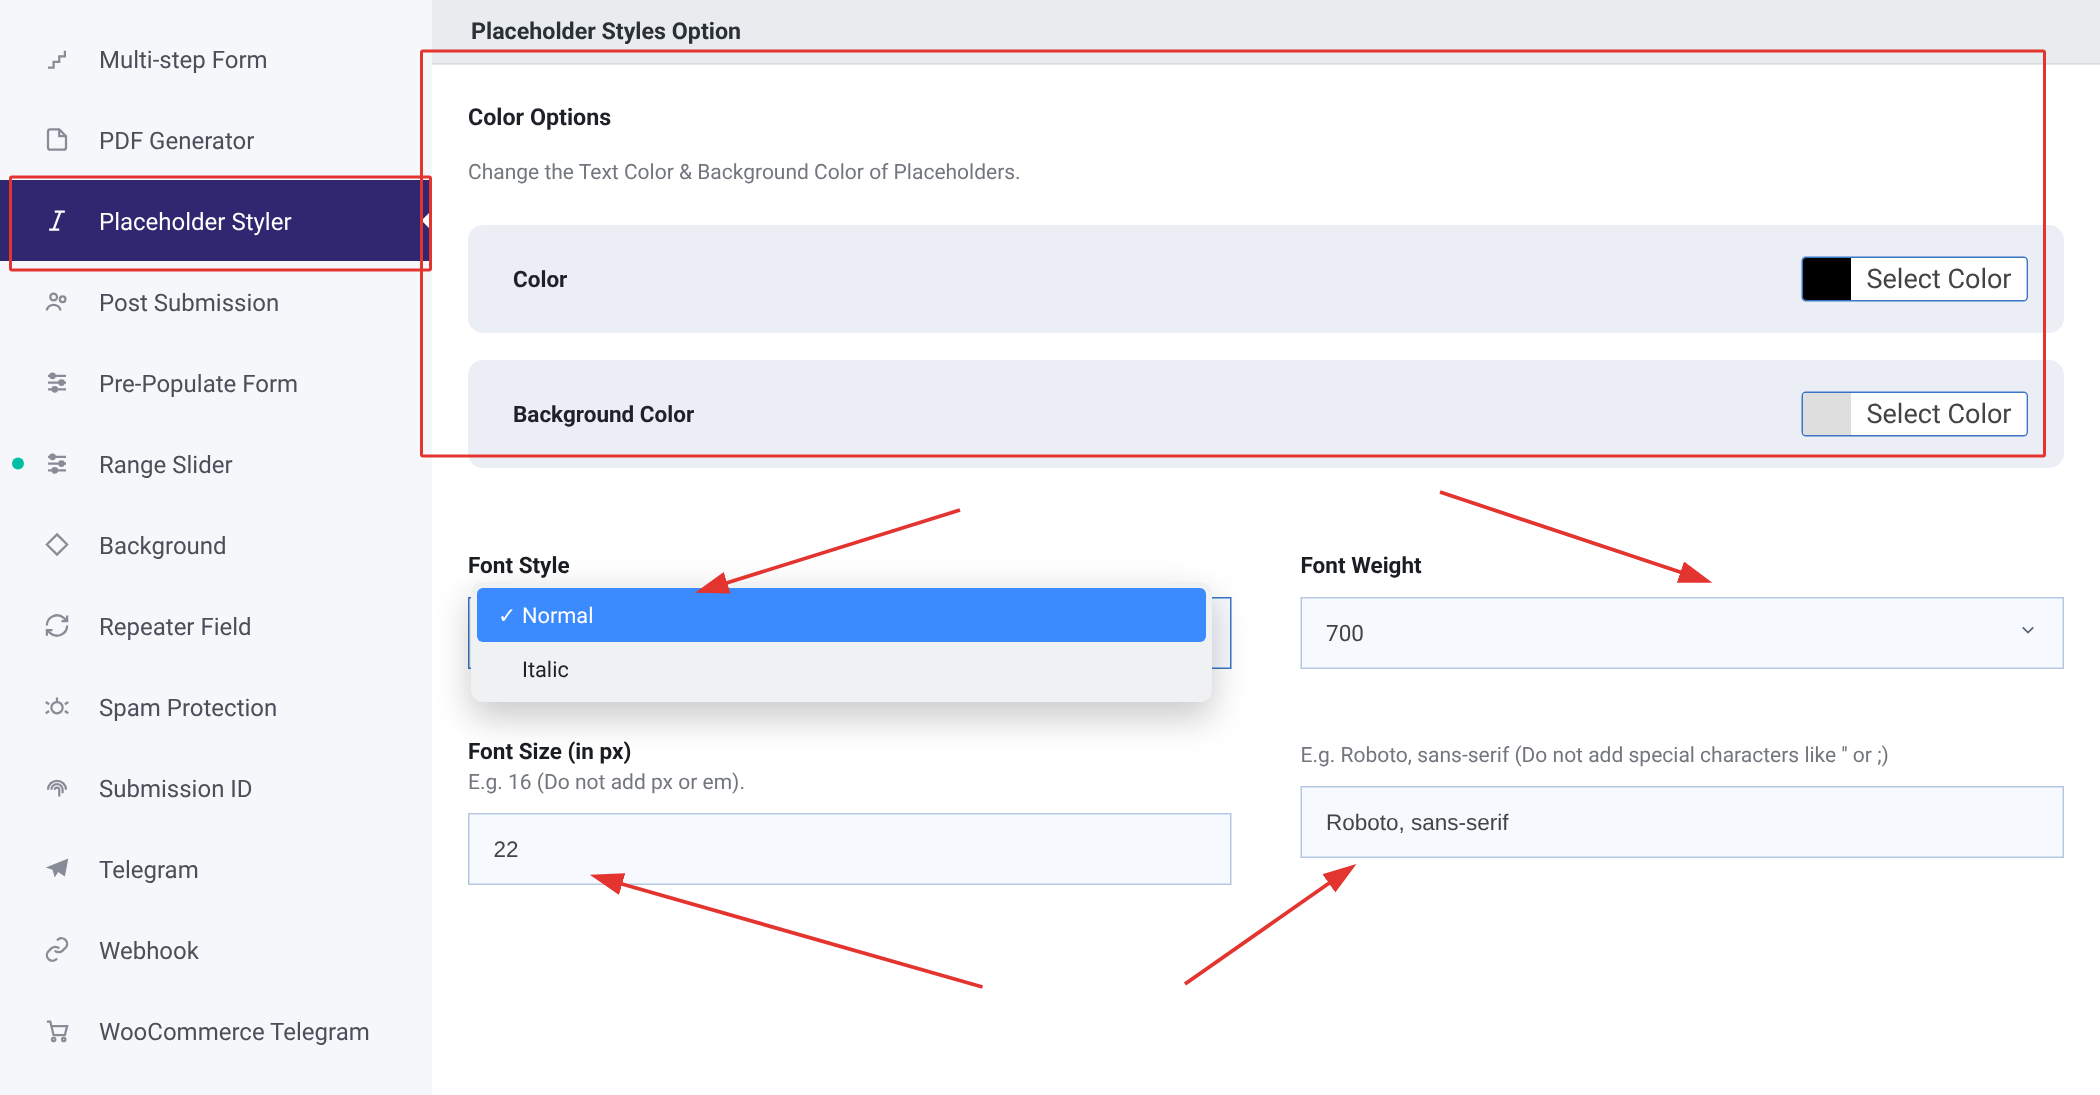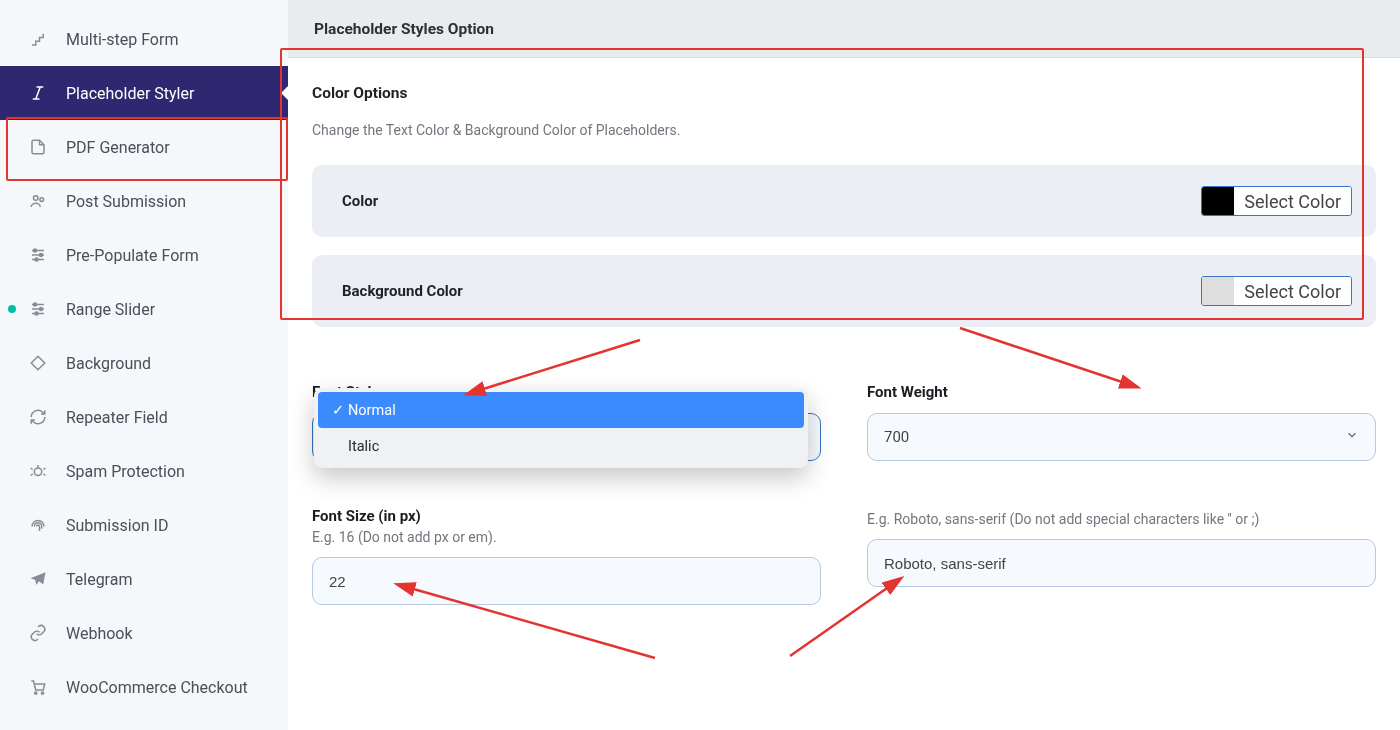--- a/index.html
+++ b/index.html
@@ -64,21 +64,21 @@
     border: 2px solid #e3342f;
     pointer-events: none;
     z-index: 40;
     left: 6px; top: 117px;
     width: 282px; height: 64px;
     border-radius: 2px;
   }
   
   .main { flex: 1; display: flex; flex-direction: column; }
   .header {
-    height: 58px;
+    height: 43px;
     background: #e9ecef;
     border-bottom: 1px solid #d9dde2;
     display: flex;
     align-items: center;
     padding: 0 26px;
     font-weight: 700;
     font-size: 15.5px;
     color: #2b2f36;
   }
   .content {
@@ -142,21 +142,21 @@
     margin-top: 56px;
     gap: 46px;
   }
   .field-label { font-weight: 700; font-size: 15px; color: #1a1d21; }
   .field-sub { font-size: 14px; color: #72767d; margin-top: 4px; }
   .select, .text-input {
     margin-top: 12px;
     height: 48px;
     width: 100%;
     border: 1px solid #b6c8e2;
-    border-radius: 10px;
+    border-radius: 0;
     background: #f6f9fe;
     font-size: 15px;
     color: #444;
     padding: 0 16px;
     display: flex;
     align-items: center;
     justify-content: space-between;
     position: relative;
   }
   .text-input { outline: none; }
@@ -203,38 +203,38 @@
 
   <nav class="sidebar">
     <div class="side-item">
       <span class="ico">
         <svg width="18" height="18" viewBox="0 0 24 24" fill="none" stroke="currentColor" stroke-width="2">
             <path d="M4 20h5v-5h5v-5h5V5"></path>
           </svg>
       </span>
       <span>Multi-step Form</span>
     </div>
+    <div class="side-item">
+      <span class="ico">
+        <svg width="18" height="18" viewBox="0 0 24 24" fill="none" stroke="currentColor" stroke-width="2">
+            <path d="M14 3H6a2 2 0 0 0-2 2v14a2 2 0 0 0 2 2h12a2 2 0 0 0 2-2V9z"></path>
+            <path d="M14 3v6h6"></path>
+          </svg>
+      </span>
+      <span>PDF Generator</span>
+    </div>
     <div class="side-item active">
       <span class="ico">
         <svg width="18" height="18" viewBox="0 0 24 24" fill="none" stroke="currentColor" stroke-width="2">
             <line x1="19" y1="4" x2="10" y2="4"></line>
             <line x1="14" y1="20" x2="5" y2="20"></line>
             <line x1="15" y1="4" x2="9" y2="20"></line>
           </svg>
       </span>
       <span>Placeholder Styler</span>
-    </div>
-    <div class="side-item">
-      <span class="ico">
-        <svg width="18" height="18" viewBox="0 0 24 24" fill="none" stroke="currentColor" stroke-width="2">
-            <path d="M14 3H6a2 2 0 0 0-2 2v14a2 2 0 0 0 2 2h12a2 2 0 0 0 2-2V9z"></path>
-            <path d="M14 3v6h6"></path>
-          </svg>
-      </span>
-      <span>PDF Generator</span>
     </div>
     <div class="side-item">
       <span class="ico">
         <svg width="18" height="18" viewBox="0 0 24 24" fill="none" stroke="currentColor" stroke-width="2">
             <circle cx="9" cy="8" r="3"></circle>
             <circle cx="17" cy="10" r="2.5"></circle>
             <path d="M3 20c0-3 3-5 6-5s6 2 6 5"></path>
           </svg>
       </span>
       <span>Post Submission</span>
@@ -326,21 +326,21 @@
       <span>Webhook</span>
     </div>
     <div class="side-item">
       <span class="ico">
         <svg width="18" height="18" viewBox="0 0 24 24" fill="none" stroke="currentColor" stroke-width="2">
             <circle cx="9" cy="20" r="1.5"></circle>
             <circle cx="18" cy="20" r="1.5"></circle>
             <path d="M3 4h3l3 12h10l2-8H7"></path>
           </svg>
       </span>
-      <span>WooCommerce Checkout</span>
+      <span>WooCommerce Telegram</span>
     </div>
   </nav>
 
   <div class="main">
     <div class="header">
       <span>Placeholder Styles Option</span>
     </div>
 
     <div class="content">
       <div>

